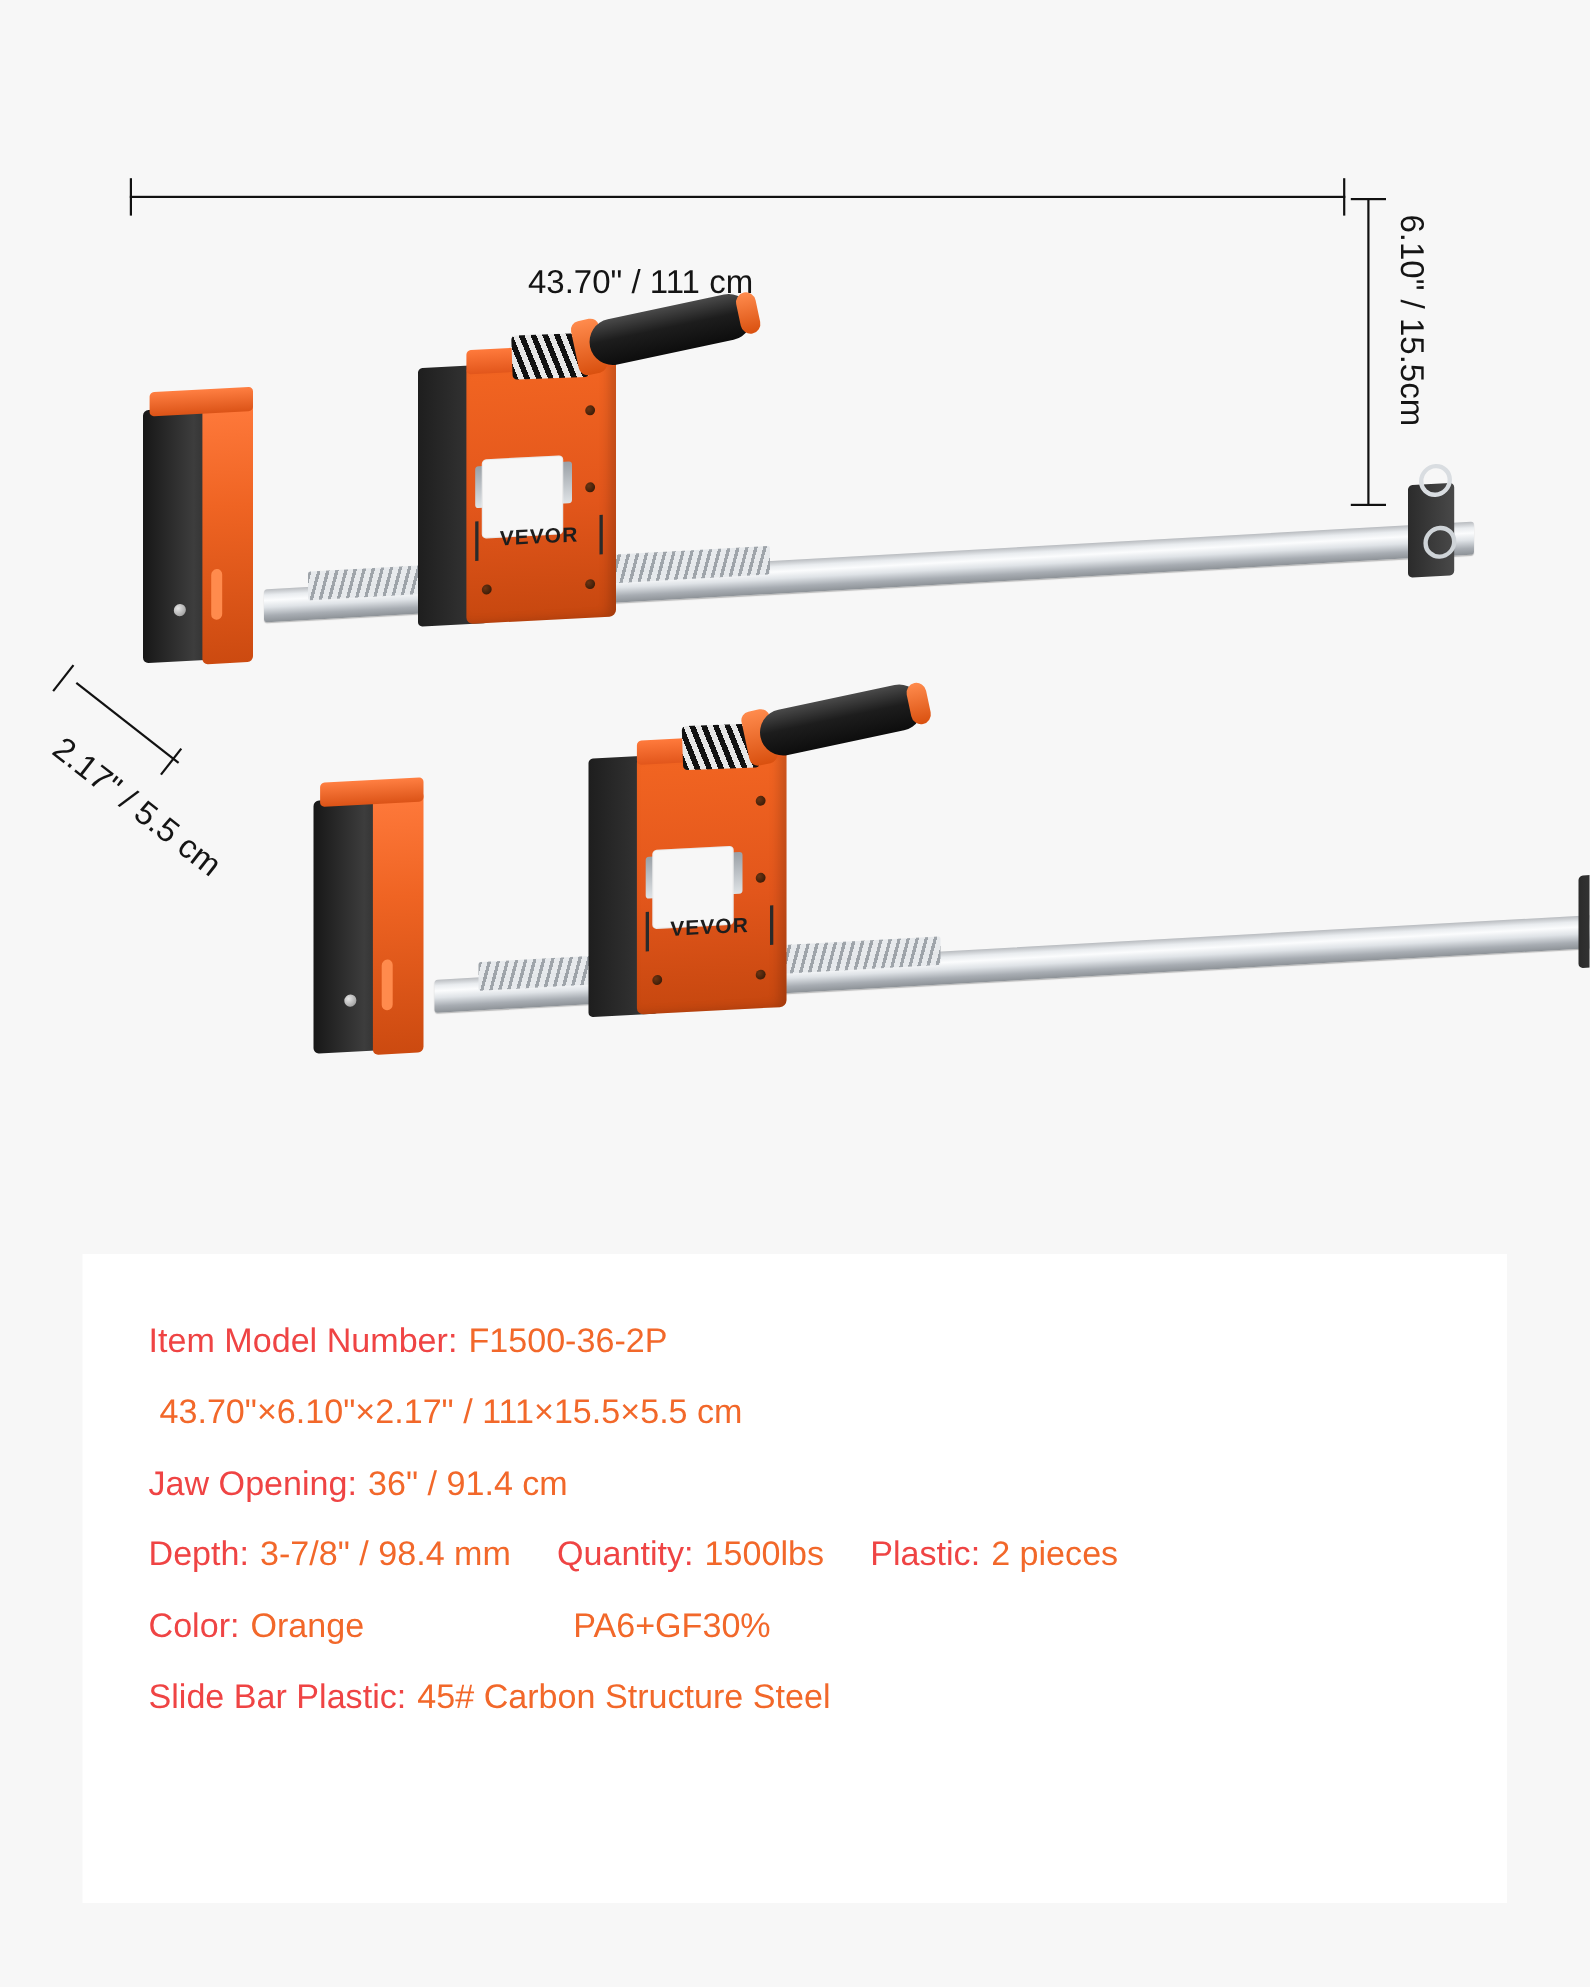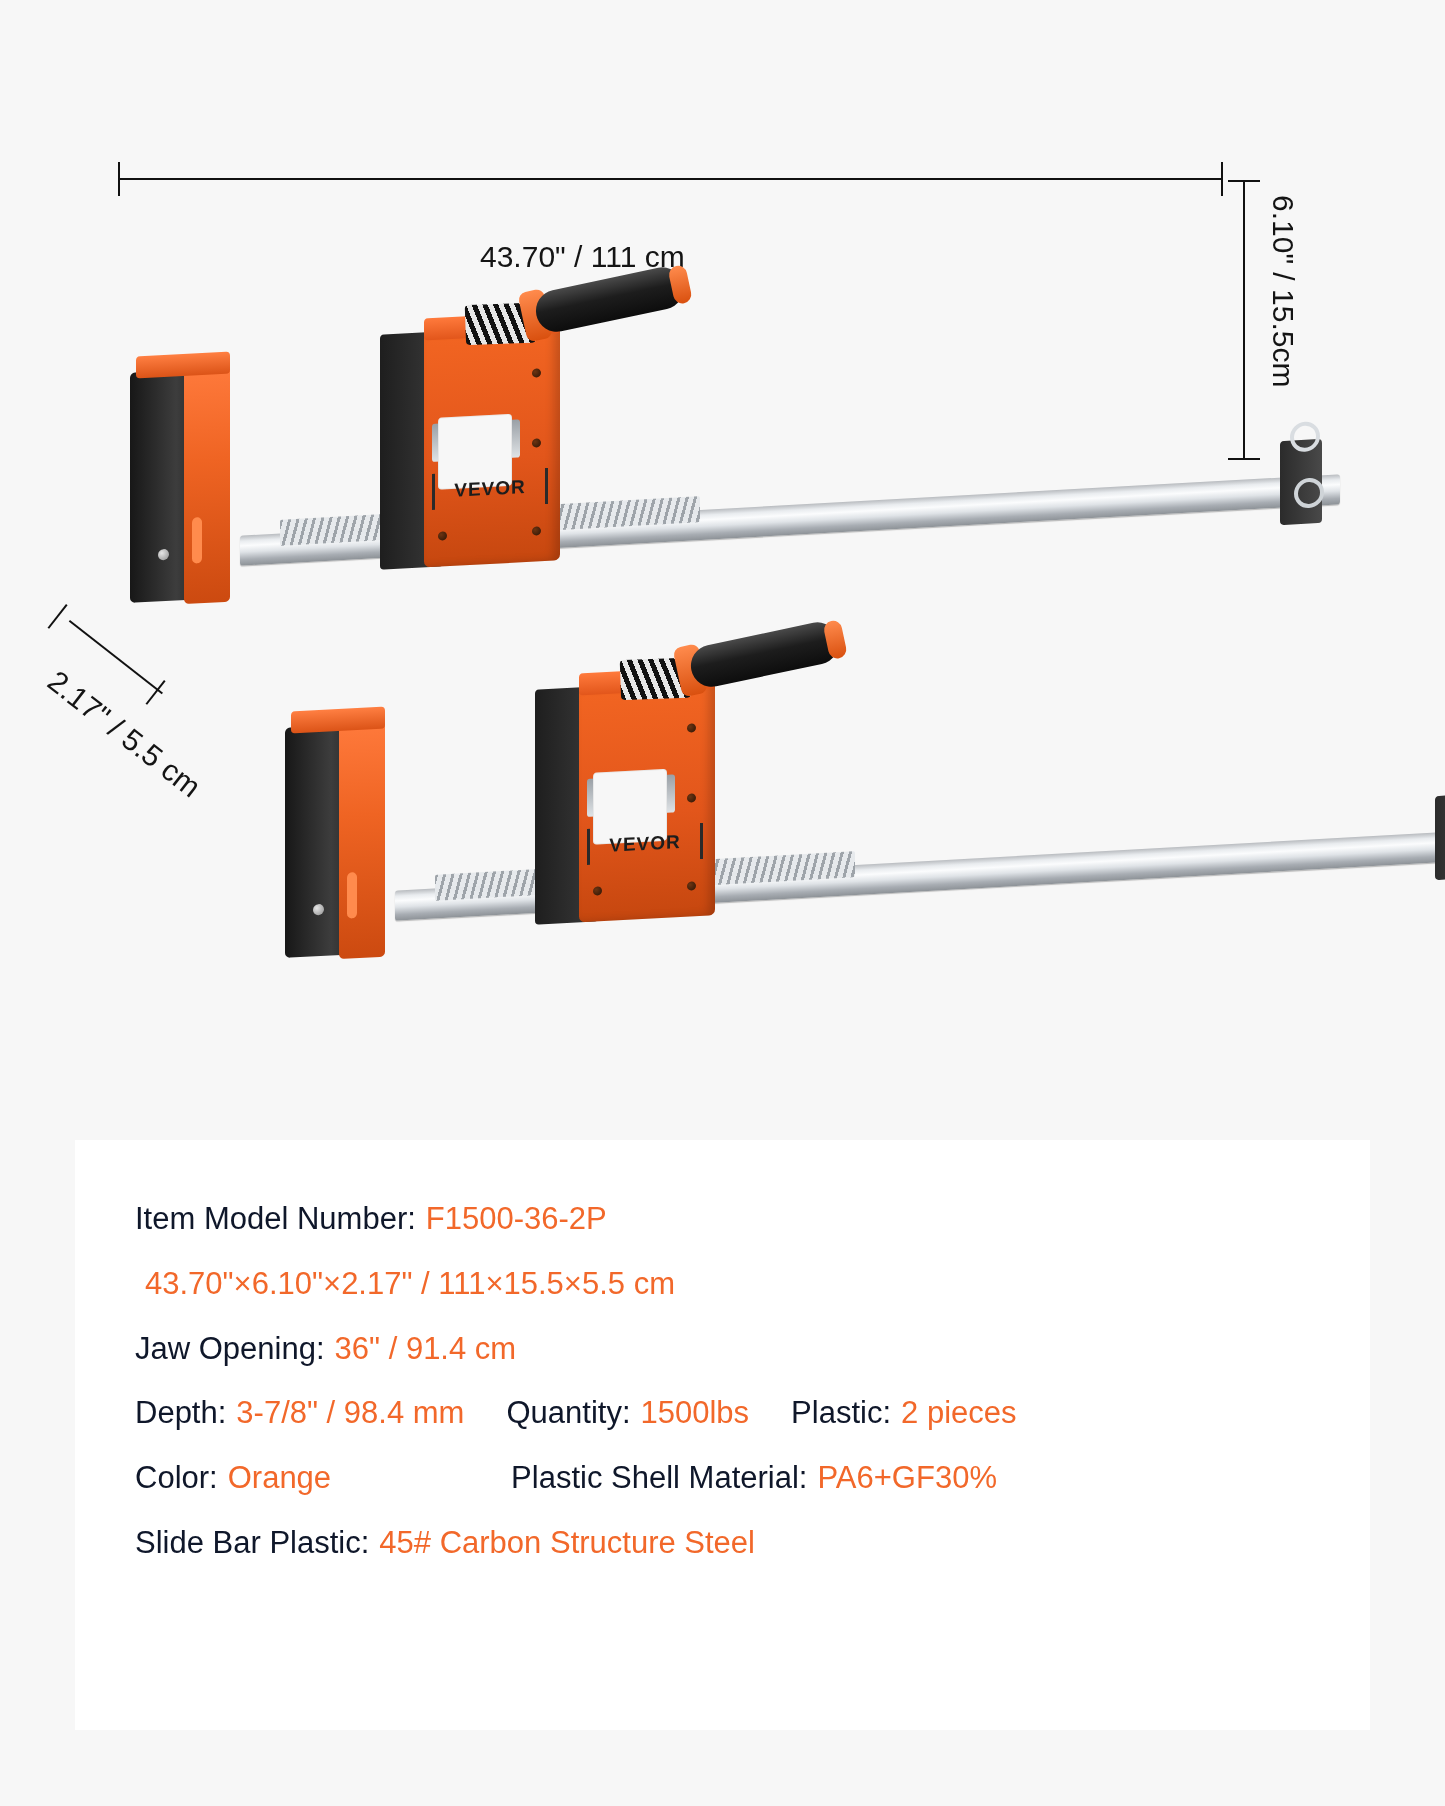--- a/index.html
+++ b/index.html
@@ -338,21 +338,21 @@
   .spec-row {
     display: flex;
     align-items: baseline;
     margin-bottom: 26px;
     font-size: 31px;
     line-height: 1.25;
     color: #1b1b1b;
     font-family: "Liberation Sans", sans-serif;
   }
   .spec-label {
-    color: #0f172a;
+    color: #ef4444;
     white-space: nowrap;
   }
   .spec-value {
     color: #f2682a;
     white-space: nowrap;
     margin-left: 10px;
   }
   .spec-gap {
     display: inline-block;
     width: 42px;
@@ -492,21 +492,20 @@
       </span>
     </div>
 
     <div class="spec-row multi">
       <span class="pair">
         <span class="spec-label">Color:</span>
         <span class="spec-value">Orange</span>
       </span>
       <span class="spec-gap" style="width:180px;"></span>
       <span class="pair">
-        <span class="spec-label">Plastic Shell Material:</span>
         <span class="spec-value">PA6+GF30%</span>
       </span>
     </div>
 
     <div class="spec-row">
       <span class="spec-label">Slide Bar Plastic:</span>
       <span class="spec-value">45# Carbon Structure Steel</span>
     </div>
 
   </div>

